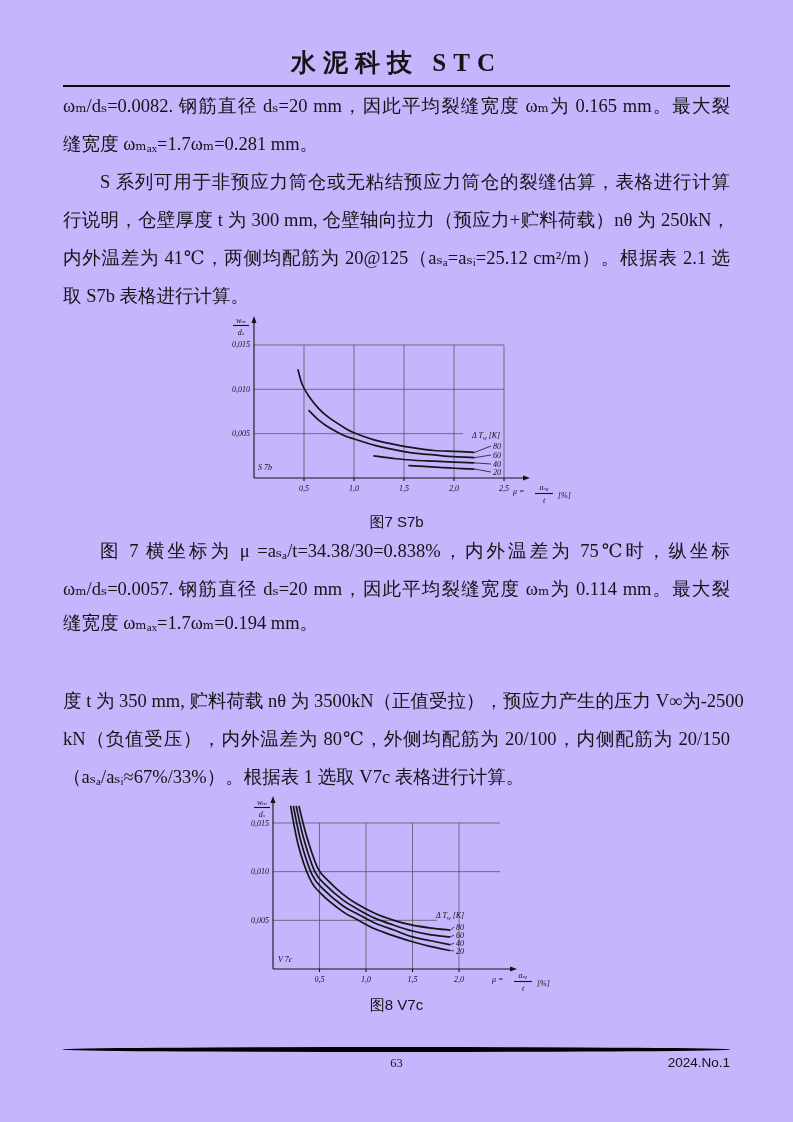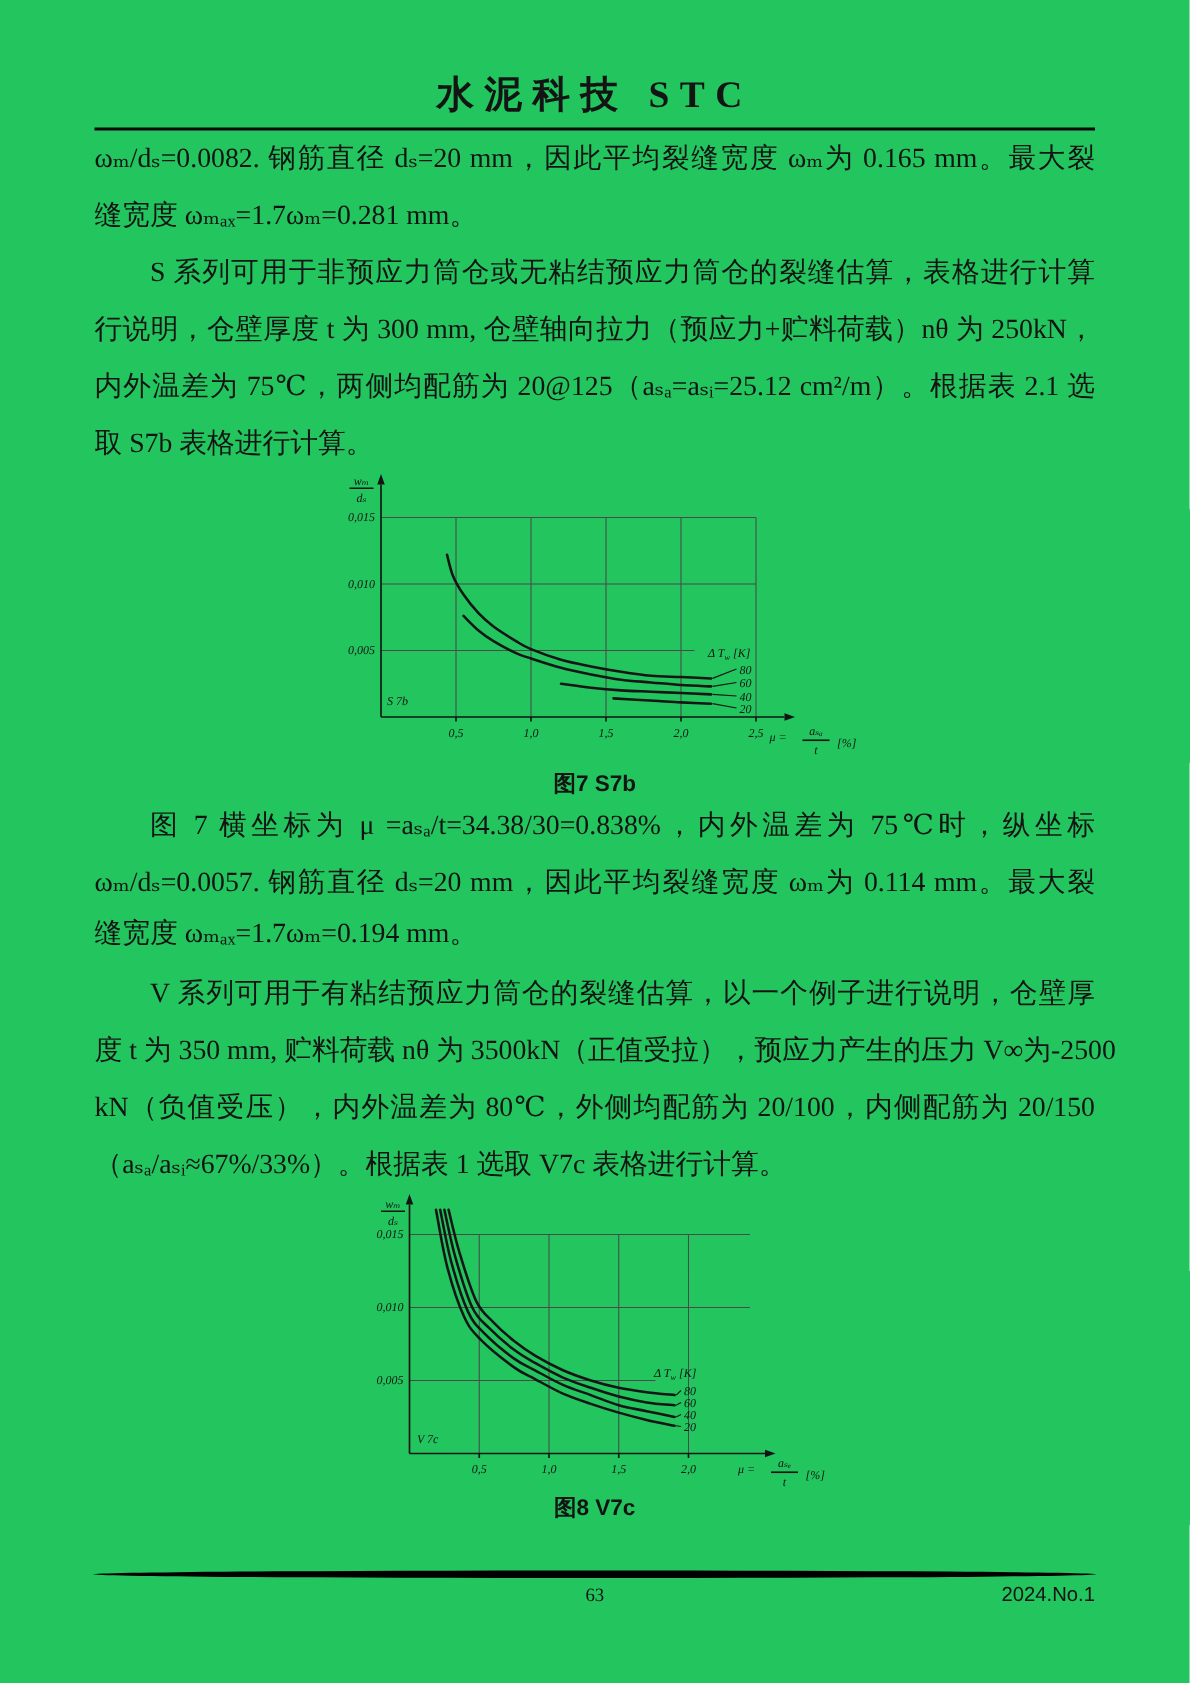--- a/index.html
+++ b/index.html
@@ -1,26 +1,26 @@
 <!DOCTYPE html>
 <html><head>
 <meta charset="utf-8">
 <style>
   html,body{margin:0;padding:0;background:#e8e8e8;}
-  .page{position:relative;width:793px;height:1122px;background:#22c55e;margin:0 auto;overflow:hidden;
+  .page{position:relative;width:793px;height:1122px;background:#c4b5fd;margin:0 auto;overflow:hidden;
         font-family:"Liberation Serif","DejaVu Serif",serif;color:#111;}
   .title{position:absolute;top:46px;left:0;width:793px;text-align:center;
          font-size:25px;font-weight:bold;letter-spacing:7px;color:#141414;}
   .rule{position:absolute;left:63px;width:667px;height:2px;background:#0a0a0a;}
   .line{position:absolute;left:63px;width:667px;font-size:18.5px;line-height:26px;
         white-space:nowrap;color:#141414;}
   .fill{text-align:justify;text-align-last:justify;}
   .ind{padding-left:37px;width:630px;}
   .caption{position:absolute;left:63px;width:667px;text-align:center;
-           font-family:"Liberation Sans","DejaVu Sans",sans-serif;font-weight:bold;font-size:15px;color:#141414;}
+           font-family:"Liberation Sans","DejaVu Sans",sans-serif;font-weight:normal;font-size:15px;color:#141414;}
   .chart{position:absolute;}
   .chart .grid{stroke:#4a4a4a;stroke-width:0.7;fill:none;}
   .chart .axis{stroke:#141414;stroke-width:1.1;fill:none;}
   .chart .curve{stroke:#161616;stroke-width:1.7;fill:none;stroke-linecap:round;}
   .chart .lead{stroke:#161616;stroke-width:0.8;}
   .chart .solid{fill:#141414;}
   .chart text{font-family:"Liberation Serif","DejaVu Serif",serif;font-style:italic;
               font-size:8px;fill:#141414;}
   .footer-rule{position:absolute;left:62px;top:1047px;width:669px;height:5px;background:#000;border-radius:50%;}
   .page-num{position:absolute;left:0;top:1056px;width:793px;text-align:center;font-size:12.5px;color:#141414;}
@@ -33,21 +33,21 @@
 <div class="page">
 
   <div class="title">水泥科技 STC</div>
   <div class="rule" style="top:85px;"></div>
 
   <div class="line fill" style="top:93px;">ωₘ/dₛ=0.0082. 钢筋直径 dₛ=20 mm，因此平均裂缝宽度 ωₘ为 0.165 mm。最大裂</div>
   <div class="line" style="top:131px;">缝宽度 ωₘₐₓ=1.7ωₘ=0.281 mm。</div>
 
   <div class="line fill ind" style="top:169px;">S 系列可用于非预应力筒仓或无粘结预应力筒仓的裂缝估算，表格进行计算</div>
   <div class="line fill" style="top:207px;">行说明，仓壁厚度 t 为 300 mm, 仓壁轴向拉力（预应力+贮料荷载）nθ 为 250kN，</div>
-  <div class="line fill" style="top:245px;">内外温差为 75℃，两侧均配筋为  20@125（aₛₐ=aₛᵢ=25.12 cm²/m）。根据表 2.1 选</div>
+  <div class="line fill" style="top:245px;">内外温差为 41℃，两侧均配筋为  20@125（aₛₐ=aₛᵢ=25.12 cm²/m）。根据表 2.1 选</div>
   <div class="line" style="top:283px;">取 S7b 表格进行计算。</div>
 
   <svg class="chart" width="380" height="205" style="left:210px;top:313px;">
       <line x1="94" y1="165" x2="94" y2="31.950000000000017" class="grid"></line>
       <line x1="94" y1="165" x2="94" y2="168" class="axis"></line>
       <text x="94" y="178" text-anchor="middle">0,5</text>
       <line x1="144" y1="165" x2="144" y2="31.950000000000017" class="grid"></line>
       <line x1="144" y1="165" x2="144" y2="168" class="axis"></line>
       <text x="144" y="178" text-anchor="middle">1,0</text>
       <line x1="194" y1="165" x2="194" y2="31.950000000000017" class="grid"></line>
@@ -91,21 +91,20 @@
       <line x1="325" y1="180.5" x2="343" y2="180.5" class="axis"></line>
       <text x="334" y="189.5" text-anchor="middle">t</text>
       <text x="348" y="185">[%]</text>
     </svg>
   <div class="caption" style="top:513px;">图7 S7b</div>
 
   <div class="line fill ind" style="top:538px;">图 7 横坐标为 μ =aₛₐ/t=34.38/30=0.838%，内外温差为 75℃时，纵坐标</div>
   <div class="line fill" style="top:576px;">ωₘ/dₛ=0.0057. 钢筋直径 dₛ=20 mm，因此平均裂缝宽度 ωₘ为 0.114 mm。最大裂</div>
   <div class="line" style="top:610px;">缝宽度 ωₘₐₓ=1.7ωₘ=0.194 mm。</div>
 
-  <div class="line fill ind" style="top:650px;">V 系列可用于有粘结预应力筒仓的裂缝估算，以一个例子进行说明，仓壁厚</div>
   <div class="line fill" style="top:688px;">度 t 为 350 mm, 贮料荷载 nθ 为 3500kN（正值受拉），预应力产生的压力 V∞为-2500</div>
   <div class="line fill" style="top:726px;">kN（负值受压），内外温差为 80℃，外侧均配筋为 20/100，内侧配筋为  20/150</div>
   <div class="line" style="top:764px;">（aₛₐ/aₛᵢ≈67%/33%）。根据表 1 选取 V7c 表格进行计算。</div>
 
   <svg class="chart" width="380" height="205" style="left:210px;top:795px;">
       <line x1="109.5" y1="174" x2="109.5" y2="28.004999999999995" class="grid"></line>
       <line x1="109.5" y1="174" x2="109.5" y2="177" class="axis"></line>
       <text x="109.5" y="187" text-anchor="middle">0,5</text>
       <line x1="156" y1="174" x2="156" y2="28.004999999999995" class="grid"></line>
       <line x1="156" y1="174" x2="156" y2="177" class="axis"></line>

